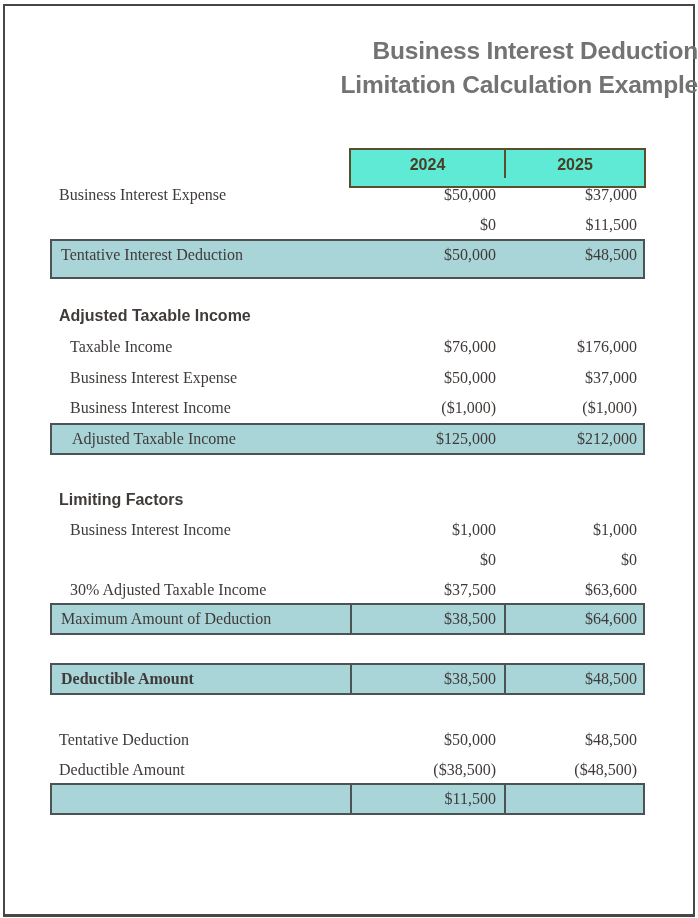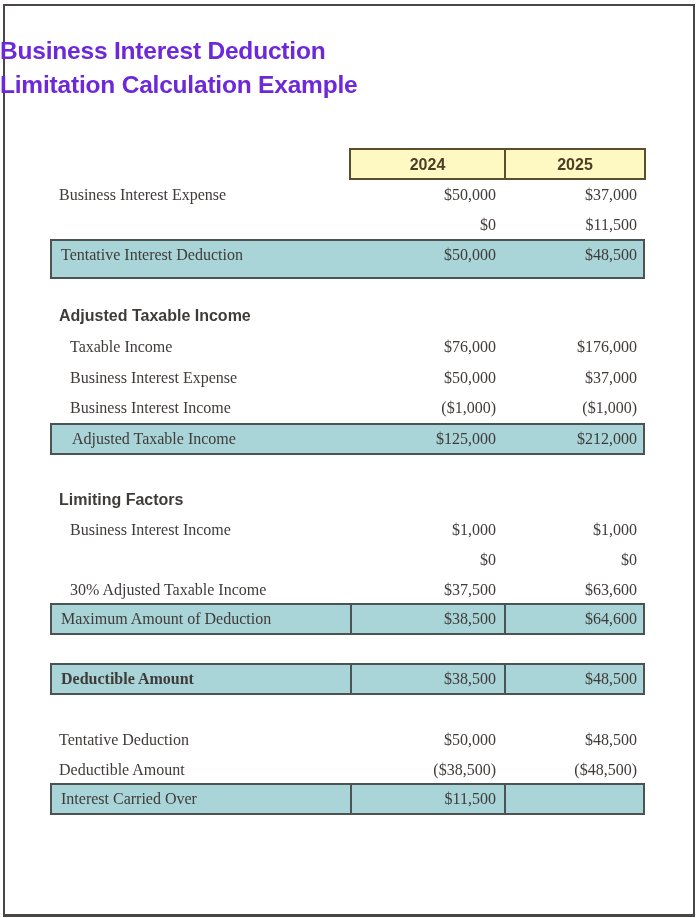--- a/index.html
+++ b/index.html
@@ -1,38 +1,38 @@
 <!DOCTYPE html>
 <html><head>
 <meta charset="utf-8">
 <style>
   html, body { margin: 0; padding: 0; background: #ffffff; }
   body { width: 698px; height: 918px; position: relative; overflow: hidden;
          font-family: "Liberation Sans", "DejaVu Sans", sans-serif; color: #3f3b39; }
   .frame { position: absolute; left: 3px; top: 4px; width: 688px; height: 908px;
            border: 2px solid #4a4645; border-bottom-width: 3px; background: #fff; }
-  .title { position: absolute; left: 0; right: 0; top: 34px; text-align: left;
-           font-size: 24.5px; font-weight: bold; line-height: 34px; color: #6d28d9;
+  .title { position: absolute; left: 0; right: 0; top: 34px; text-align: right;
+           font-size: 24.5px; font-weight: bold; line-height: 34px; color: #737373;
            letter-spacing: -0.2px; }
   .row { position: absolute; left: 50px; width: 595px; height: 30px; box-sizing: border-box; font-family: Liberation Serif, serif; }
   .row .lbl { position: absolute; left: 9px; top: 0; line-height: 30px; font-size: 16px; }
   .row .lbl.indent { left: 20px; }
   .row .lbl.bold { font-weight: bold; }
   .row .v1 { position: absolute; right: 149px; top: 0; line-height: 30px; font-size: 16px; text-align: center; }
   .row .v2 { position: absolute; right: 8px; top: 0; line-height: 30px; font-size: 16px; text-align: left; }
   .row.hl { background: #a9d4d8; border: 2px solid #4b5452; }
   .row.hl .lbl, .row.hl .v1, .row.hl .v2 { line-height: 27px; }
   .row.hl .v1 { right: 147px; }
   .row.hl .v2 { right: 6px; }
   .div1, .div2 { position: absolute; top: 0; bottom: 0; width: 2px; background: #4b5452; }
   .div1 { left: 298px; }
   .div2 { left: 452px; }
   .section-h { position: absolute; left: 59px; font-size: 16px; font-weight: bold; line-height: 30px; }
-  .hdr { position: absolute; top: 148px; left: 349px; width: 297px; height: 32px;
-         background: #fef9c3; border: 2px solid #5a4f2c; box-sizing: border-box; }
+  .hdr { position: absolute; top: 148px; left: 349px; width: 297px; height: 40px;
+         background: #5eead4; border: 2px solid #5a4f2c; box-sizing: border-box; }
   .hdr .c { position: absolute; top: 0; height: 28px; line-height: 29px; text-align: center;
             font-size: 16px; font-weight: bold; color: #4a3f25; }
   .hdr .c1 { left: 0; width: 153px; border-right: 2px solid #5a4f2c; }
   .hdr .c2 { left: 155px; width: 138px; }
 </style>
 </head>
 <body>
 
 <div class="frame"></div>
 
@@ -120,16 +120,15 @@
   <span class="v2">$48,500</span>
 </div>
 <div class="row" style="top:755px">
   <span class="lbl">Deductible Amount</span>
   <span class="v1">($38,500)</span>
   <span class="v2">($48,500)</span>
 </div>
 <div class="row hl" style="top:783px; height:32px">
   <span class="div1"></span>
   <span class="div2"></span>
-  <span class="lbl">Interest Carried Over</span>
   <span class="v1">$11,500</span>
   <span class="v2"></span>
 </div>
 
 </body></html>

